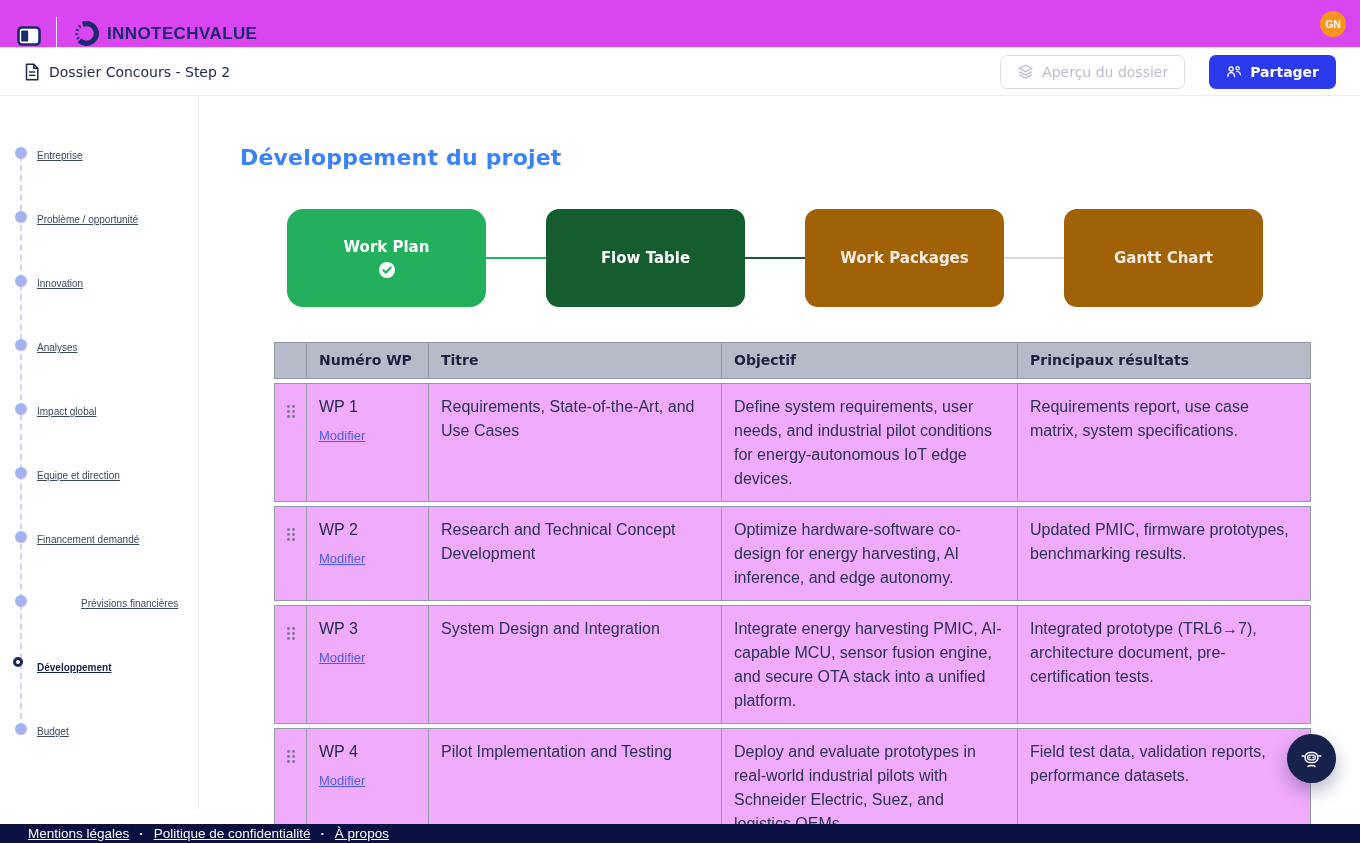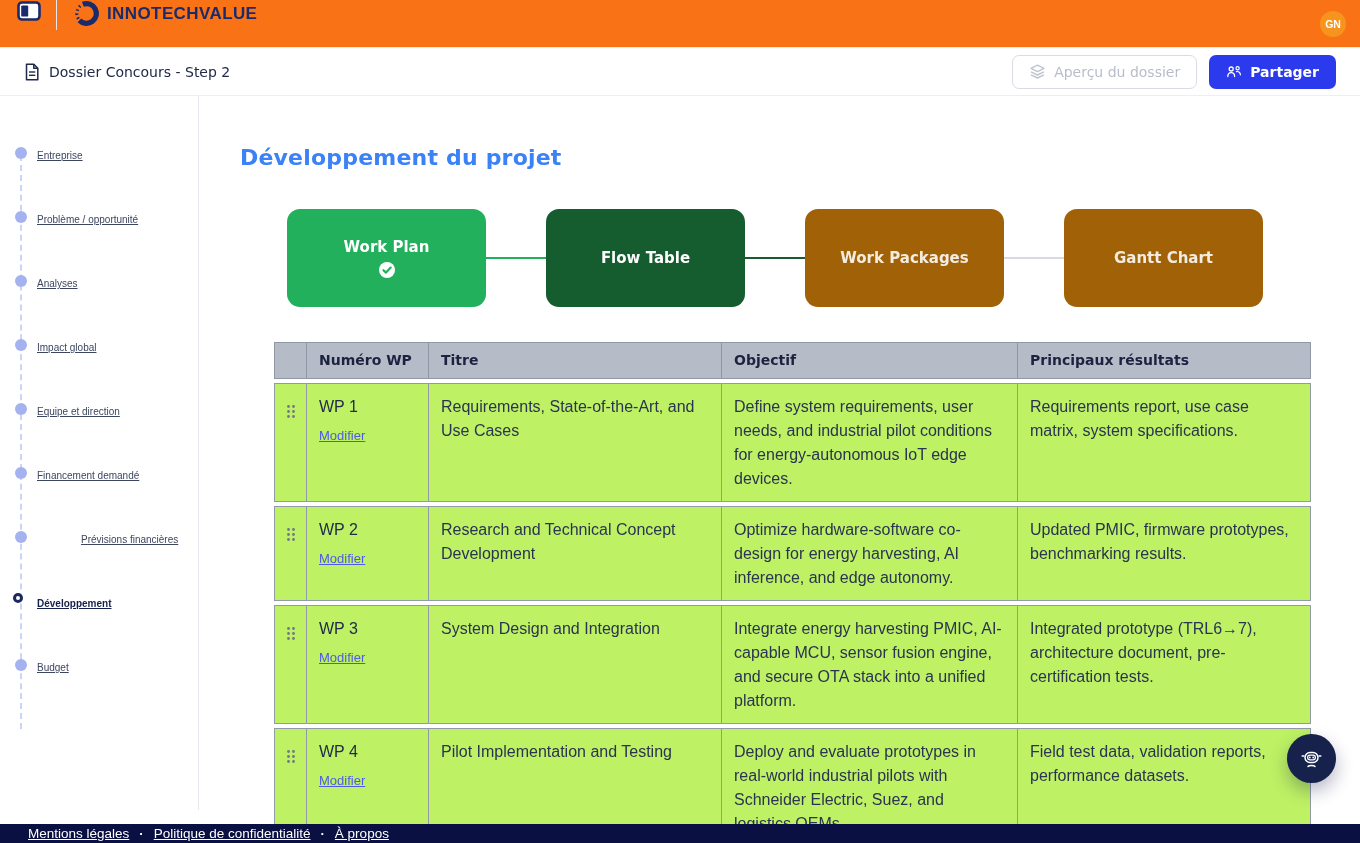--- a/index.html
+++ b/index.html
@@ -4,34 +4,34 @@
 <style>
   * { box-sizing: border-box; margin: 0; padding: 0; }
   html,body { width:1360px; height:843px; overflow:hidden; }
   body {
     font-family: "Liberation Sans", sans-serif;
     background:#ffffff; color:#1d2647; position:relative;
   }
   .heading-font { font-family:"DejaVu Sans", sans-serif; }
 
   
-  .topbar { height:48px; display:flex; align-items:flex-start; border-bottom:1px solid #ebedf3; position:relative; background:#f97316; }
+  .topbar { height:48px; display:flex; align-items:flex-end; border-bottom:1px solid #ebedf3; position:relative; background:#d946ef; }
   .toggle-btn { margin-left:16px; width:26px; height:22px; display:flex; align-items:center; justify-content:center; cursor:pointer; }
   .top-divider { width:1px; height:30px; background:#e4e6ee; margin-left:14px; }
   .logo { display:flex; align-items:center; margin-left:16px; gap:7px; }
   .logo-text { font-size:17px; letter-spacing:.4px; color:#1b2a6b; font-weight:600; }
   .logo-text b { font-weight:800; }
   .avatar { position:absolute; right:14px; top:11px; width:26px; height:26px; border-radius:50%;
     background:#f7941d; color:#fff; font-size:10.5px; font-weight:bold;
     display:flex; align-items:center; justify-content:center; }
 
   
   .docbar { height:48px; display:flex; align-items:center; border-bottom:1px solid #edeef4; padding:0 24px; background:#fff; }
   .doc-title { font-size:15px; color:#20294a; margin-left:9px; font-family:"DejaVu Sans", sans-serif; font-size:14px; }
-  .docbar-actions { margin-left:auto; display:flex; gap:12px; align-items:flex-start; }
+  .docbar-actions { margin-left:auto; display:flex; gap:24px; align-items:flex-start; }
   .btn-preview { height:34px; padding:0 16px; border:1px solid #dadce4; border-radius:7px; background:#fff;
     color:#b9bdc9; font-size:15px; display:flex; align-items:center; gap:8px; cursor:pointer;
     font-family:"DejaVu Sans", sans-serif; font-size:14px; }
   .btn-share { height:34px; padding:0 17px; border:none; border-radius:7px; background:#2b3aed;
     color:#fff; font-size:14px; font-weight:bold; display:flex; align-items:center; gap:8px; cursor:pointer;
     font-family:"DejaVu Sans", sans-serif; }
 
   
   .sidebar { position:absolute; left:0; top:96px; bottom:33px; width:199px; border-right:1px solid #e8e9f0; background:#fff; }
   .side-list { position:relative; margin-top:49px; }
@@ -45,38 +45,38 @@
 
   
   .main { position:absolute; left:200px; top:96px; right:0; bottom:0; background:#fff; }
   .page-title { margin:49px 0 0 40px; font-size:22px; font-weight:bold; color:#3b82f6; letter-spacing:.2px; }
 
   
   .stepper { position:absolute; left:87px; top:113px; display:flex; align-items:center; }
   .step-card { width:199px; height:98px; border-radius:13px; display:flex; flex-direction:column;
     align-items:center; justify-content:center; gap:5px; cursor:pointer; }
   .step-card .step-label { font-size:15px; font-weight:bold; color:#fff; font-family:"DejaVu Sans", sans-serif; }
-  .step-card.completed { background:#23b05c; }
+  .step-card.completed { background:#23b05c;border-radius:16px; }
   .step-card.current   { background:#155c2f; }
   .step-card.upcoming  { background:#a16207; }
   .step-card.upcoming .step-label { color:rgba(255,255,255,.88); }
   .connector { width:60px; height:2px; }
   .connector.c-green { background:#23b05c; }
   .connector.c-dark  { background:#155c2f; }
   .connector.c-gray  { background:#d7dade; }
 
   
   .wp-table { position:absolute; left:74px; top:246px; width:1037px; }
   .thead, .trow { display:grid; grid-template-columns:31px 122px 293px 296px 295px; }
   .thead { background:#b6bcc7; border:1px solid #9098a5; height:37px; }
   .th { font-size:15px; font-weight:bold; color:#1b2340; line-height:35px; padding:0 12px;
         border-left:1px solid #9098a5; white-space:nowrap; overflow:hidden;
         font-family:"DejaVu Sans", sans-serif; font-size:14px; }
   .th:first-child { border-left:none; }
-  .trow { background:#bef264; border:1px solid #939aa7; margin-top:4px; }
+  .trow { background:#f0abfc; border:1px solid #939aa7; margin-top:4px; }
   .td { padding:11px 12px 10px 12px; font-size:16px; line-height:24px; color:#2a3350; border-left:1px solid #939aa7; }
   .td:first-child { border-left:none; }
   .td.drag { padding:20px 0 0 0; display:flex; justify-content:center; cursor:grab; }
   .wpnum { font-size:16px; color:#222b49; display:block; }
   .modify { display:inline-block; margin-top:5px; font-size:13px; color:#4d5be8; text-decoration:underline; cursor:pointer; }
   .r1 { min-height:108px; } .r2 { min-height:88px; } .r3 { min-height:108px; } .r4 { min-height:116px; }
 
   
   .footer { position:absolute; left:0; right:0; bottom:0; height:19px; background:#0a1142; z-index:50;
     display:flex; align-items:center; padding:0 28px; gap:10px; }
@@ -144,20 +144,24 @@
     <div class="side-item">
       <span class="side-dot"></span>
       <span class="side-label">Entreprise</span>
     </div>
     <div class="side-item">
       <span class="side-dot"></span>
       <span class="side-label">Problème / opportunité</span>
     </div>
     <div class="side-item">
       <span class="side-dot"></span>
+      <span class="side-label">Innovation</span>
+    </div>
+    <div class="side-item">
+      <span class="side-dot"></span>
       <span class="side-label">Analyses</span>
     </div>
     <div class="side-item">
       <span class="side-dot"></span>
       <span class="side-label">Impact global</span>
     </div>
     <div class="side-item">
       <span class="side-dot"></span>
       <span class="side-label">Equipe et direction</span>
     </div>

